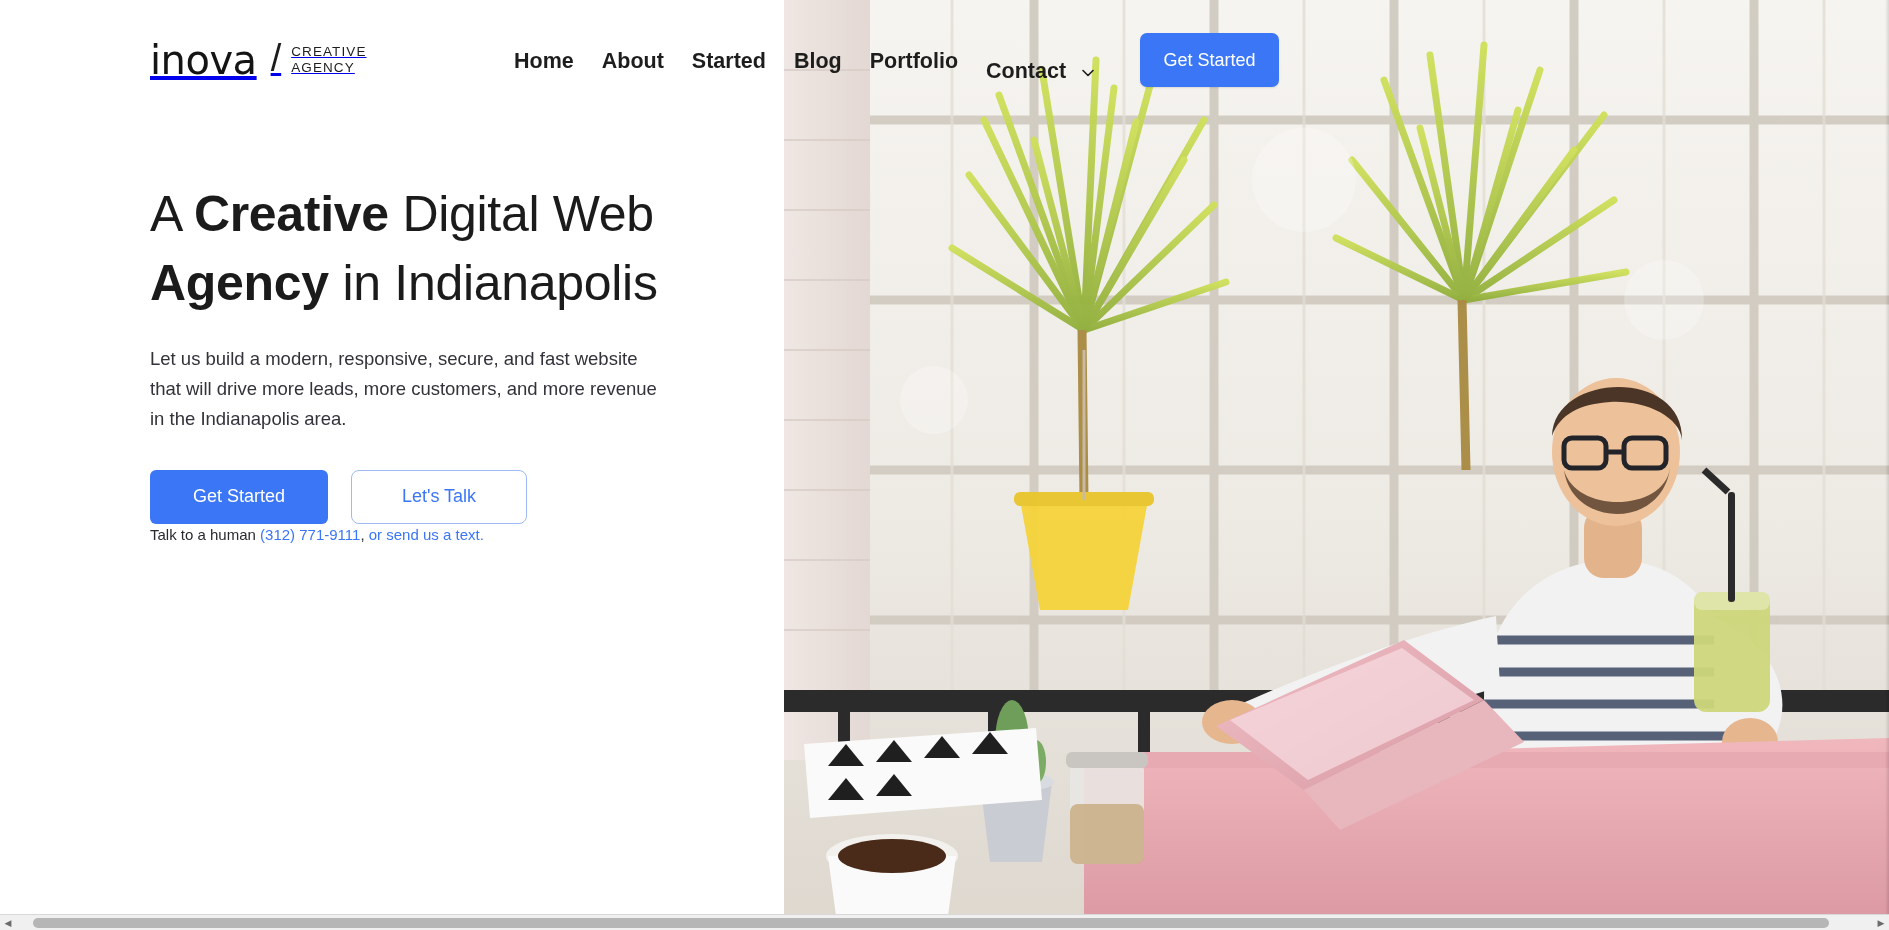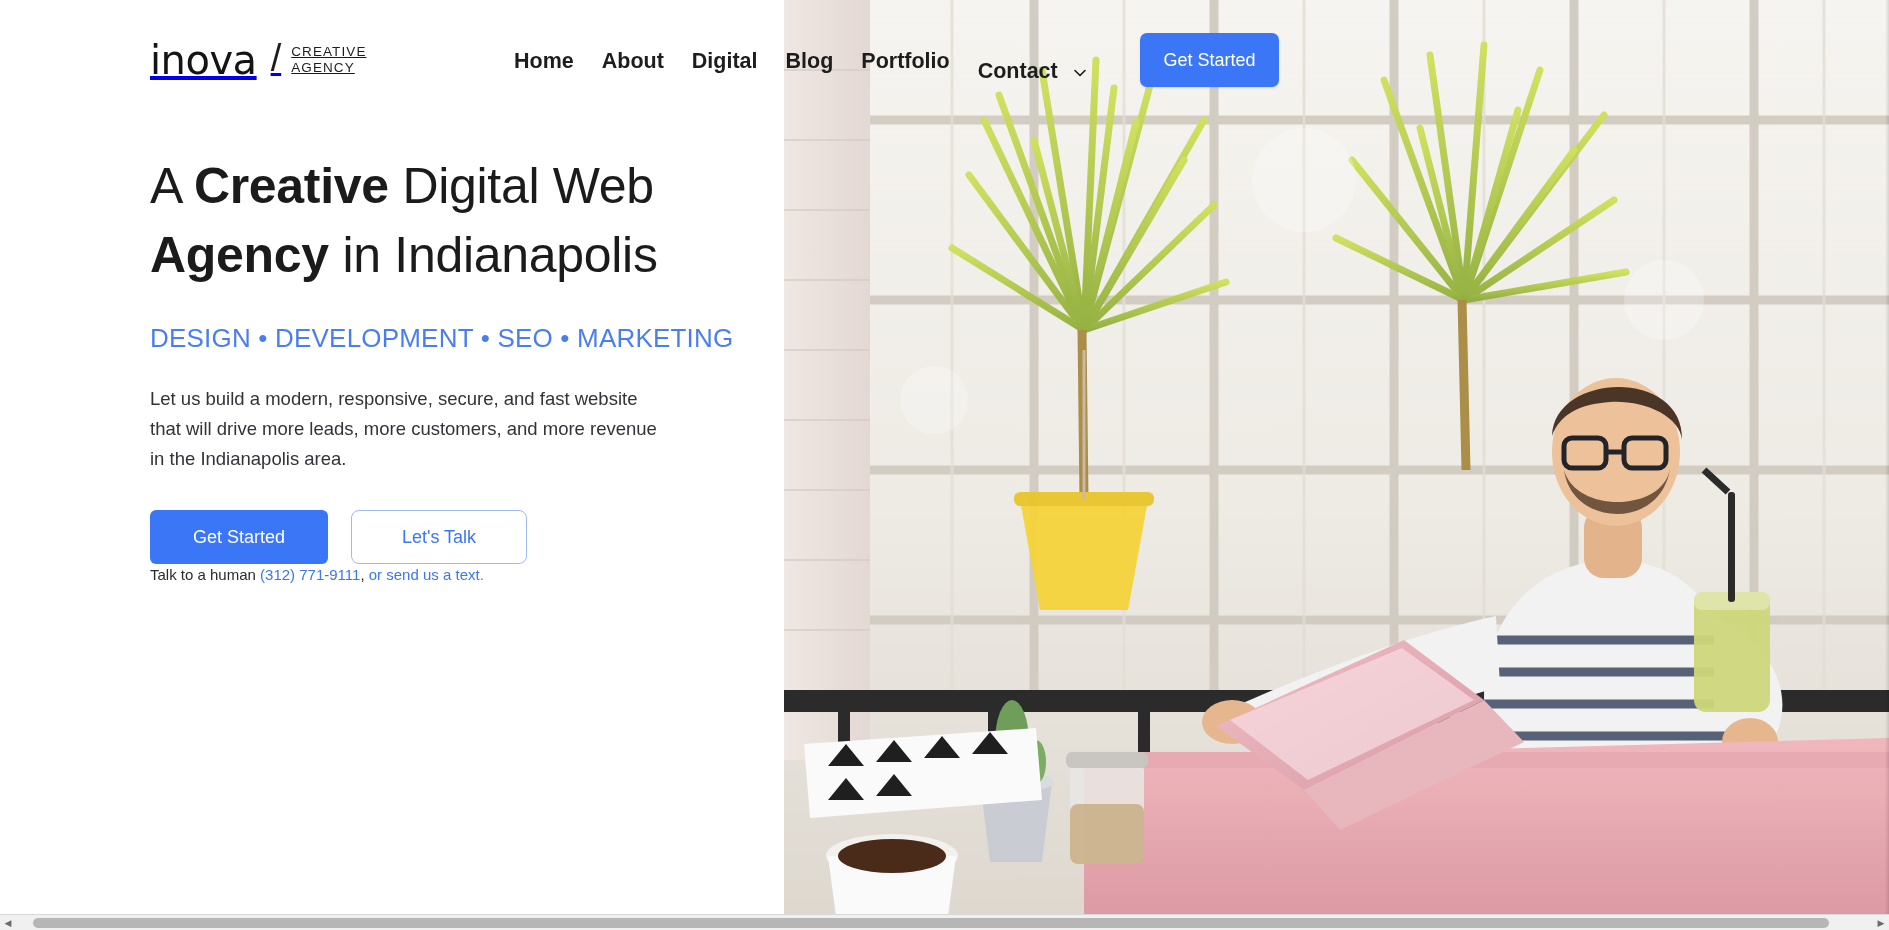--- a/index.html
+++ b/index.html
@@ -120,21 +120,21 @@
     cursor: pointer;
     display: flex;
     align-items: center;
     justify-content: center;
     box-shadow: 0 1px 2px rgba(0,0,0,0.10);
   }
 
   
   .hero-copy {
     position: absolute;
-    left: 150px; top: 152px;
+    left: 150px; top: 180px;
     width: 620px;
     z-index: 10;
   }
   .hero-title {
     font-size: 50px;
     font-weight: 400;
     color: #1b1b1b;
     line-height: 1.38;
     letter-spacing: -0.3px;
   }
@@ -453,40 +453,39 @@
         <span class="logo-slash">/</span>
         <span class="logo-sub">
           <span>CREATIVE</span>
           <span>AGENCY</span>
         </span>
       </a>
 
       <nav class="main-nav">
         <a class="nav-item" href="#">Home</a>
         <a class="nav-item" href="#">About</a>
-        <a class="nav-item" href="#">Digital</a>
+        <a class="nav-item" href="#">Started</a>
         <a class="nav-item" href="#">Blog</a>
         <a class="nav-item" href="#">Portfolio</a>
         <a class="nav-item has-caret" href="#">
           <span>Contact</span>
           <span class="caret">
             <svg width="12" height="8" viewBox="0 0 12 8">
                 <path d="M1 1.5 L6 6.5 L11 1.5" stroke="#1d1d1d" stroke-width="1.6" fill="none" stroke-linecap="round" stroke-linejoin="round"></path>
               </svg>
           </span>
         </a>
       </nav>
 
       <button class="btn-nav-cta">Get Started</button>
     </header>
 
     <section class="hero-copy">
       <h1 class="hero-title"><span>A </span><b>Creative</b><span> Digital Web </span><b>Agency</b><span> in Indianapolis</span></h1>
 
-      <p class="hero-tagline">DESIGN • DEVELOPMENT • SEO • MARKETING</p>
 
       <p class="hero-desc">Let us build a modern, responsive, secure, and fast website that will drive more leads, more customers, and more revenue in the Indianapolis area.</p>
 
       <div class="hero-actions">
         <button class="btn-primary">Get Started</button>
         <button class="btn-outline">Let's Talk</button>
       </div>
 
       <p class="hero-contact"><span>Talk to a human </span><a href="#">(312) 771-9111</a><span>, </span><a href="#">or send us a text.</a></p>
     </section>

